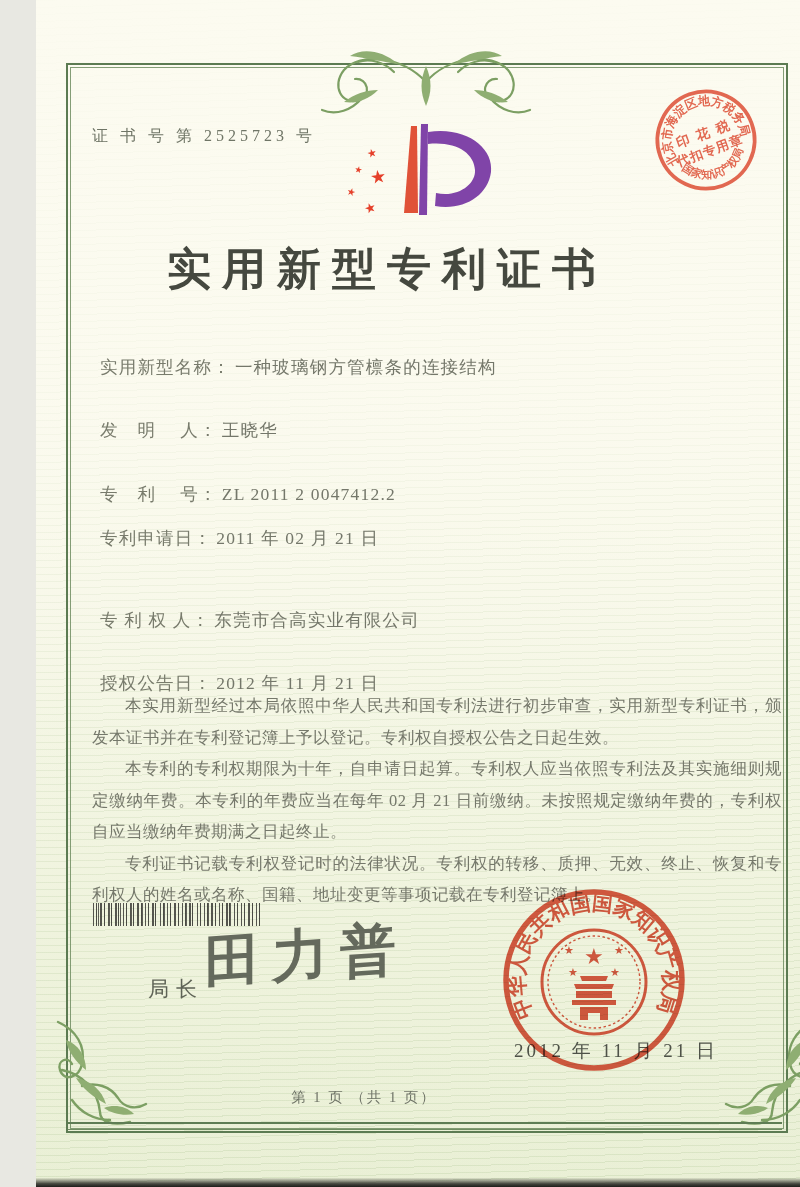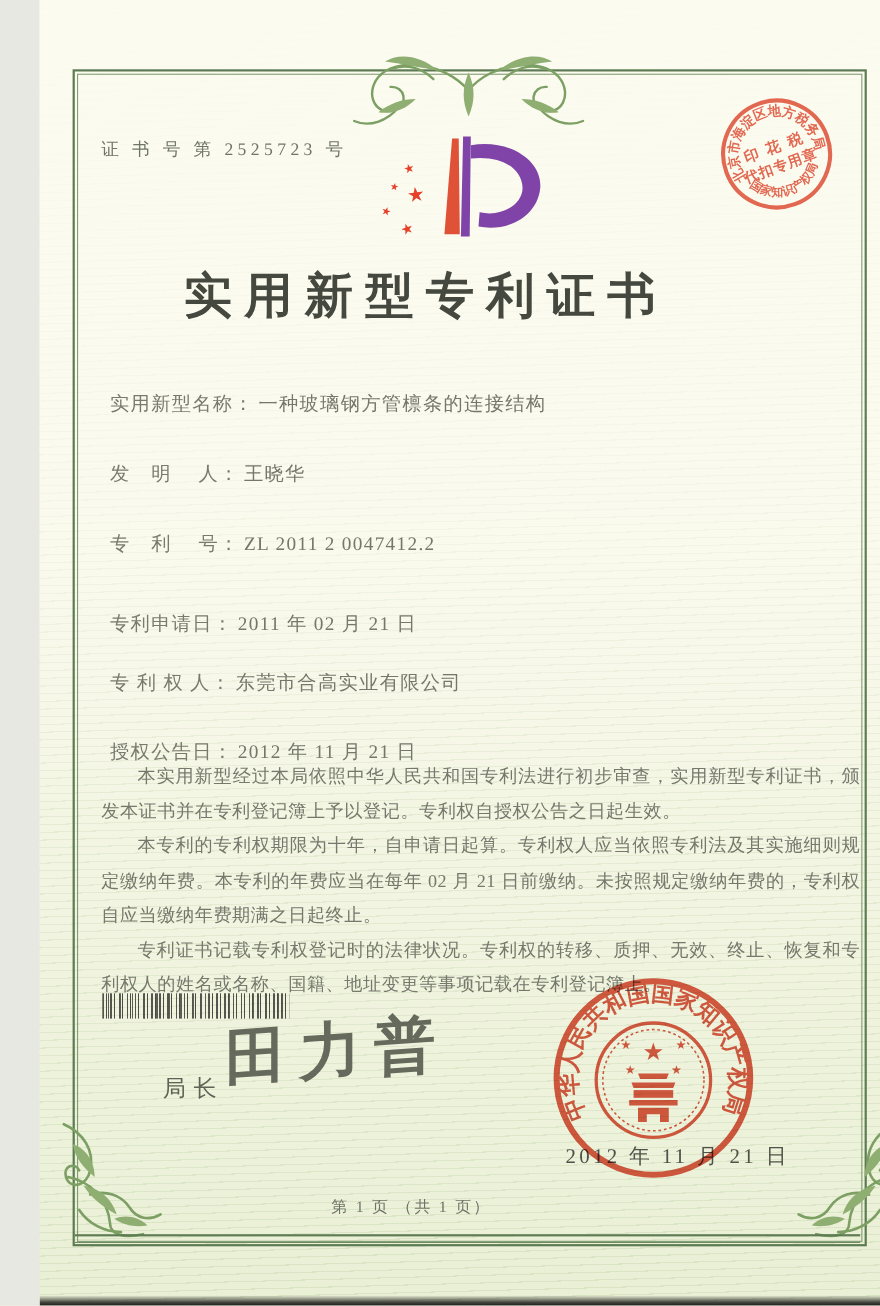--- a/index.html
+++ b/index.html
@@ -39,21 +39,21 @@
   .big-seal{position:absolute;left:458px;top:880px;width:200px;height:200px;
     mix-blend-mode:multiply;opacity:.92;}
   .tax-stamp{position:absolute;left:608px;top:78px;width:124px;height:124px;
     transform:rotate(-20deg);mix-blend-mode:multiply;opacity:.88;}
   .logo{position:absolute;left:308px;top:118px;width:190px;height:130px;}
   .ornament-top{position:absolute;left:262px;top:44px;width:256px;height:82px;}
   .ornament-bl{position:absolute;left:16px;top:1016px;width:96px;height:114px;}
   .ornament-br{position:absolute;left:688px;top:1016px;width:96px;height:114px;transform:scaleX(-1);}
   .bottom-rule{position:absolute;left:32px;top:1122px;width:714px;height:5px;
     border-top:2.5px solid #5e7d54;border-bottom:1px solid #6f8c60;}
-  .footer{position:absolute;left:30px;top:1088px;width:616px;text-align:center;
+  .footer{position:absolute;left:20px;top:1088px;width:616px;text-align:center;
     font-size:14.5px;letter-spacing:2px;color:#6e7366;}
 </style>
 </head>
 <body>
 
 <div class="page">
 
   <div class="frame"></div>
 
   <svg class="ornament-top" viewBox="0 0 256 82">
@@ -136,21 +136,21 @@
 
   <div class="field-row" style="top:355px">
     <span class="field-label">实用新型名称：</span><span class="field-value">一种玻璃钢方管檩条的连接结构</span>
   </div>
   <div class="field-row" style="top:418px">
     <span class="field-label">发　明　 人：</span><span class="field-value">王晓华</span>
   </div>
   <div class="field-row" style="top:482px">
     <span class="field-label">专　利　 号：</span><span class="field-value">ZL 2011 2 0047412.2</span>
   </div>
-  <div class="field-row" style="top:555px">
+  <div class="field-row" style="top:526px">
     <span class="field-label">专利申请日：</span><span class="field-value">2011 年 02 月 21 日</span>
   </div>
   <div class="field-row" style="top:608px">
     <span class="field-label">专 利 权 人：</span><span class="field-value">东莞市合高实业有限公司</span>
   </div>
   <div class="field-row" style="top:671px">
     <span class="field-label">授权公告日：</span><span class="field-value">2012 年 11 月 21 日</span>
   </div>
 
   <div class="paragraphs">

